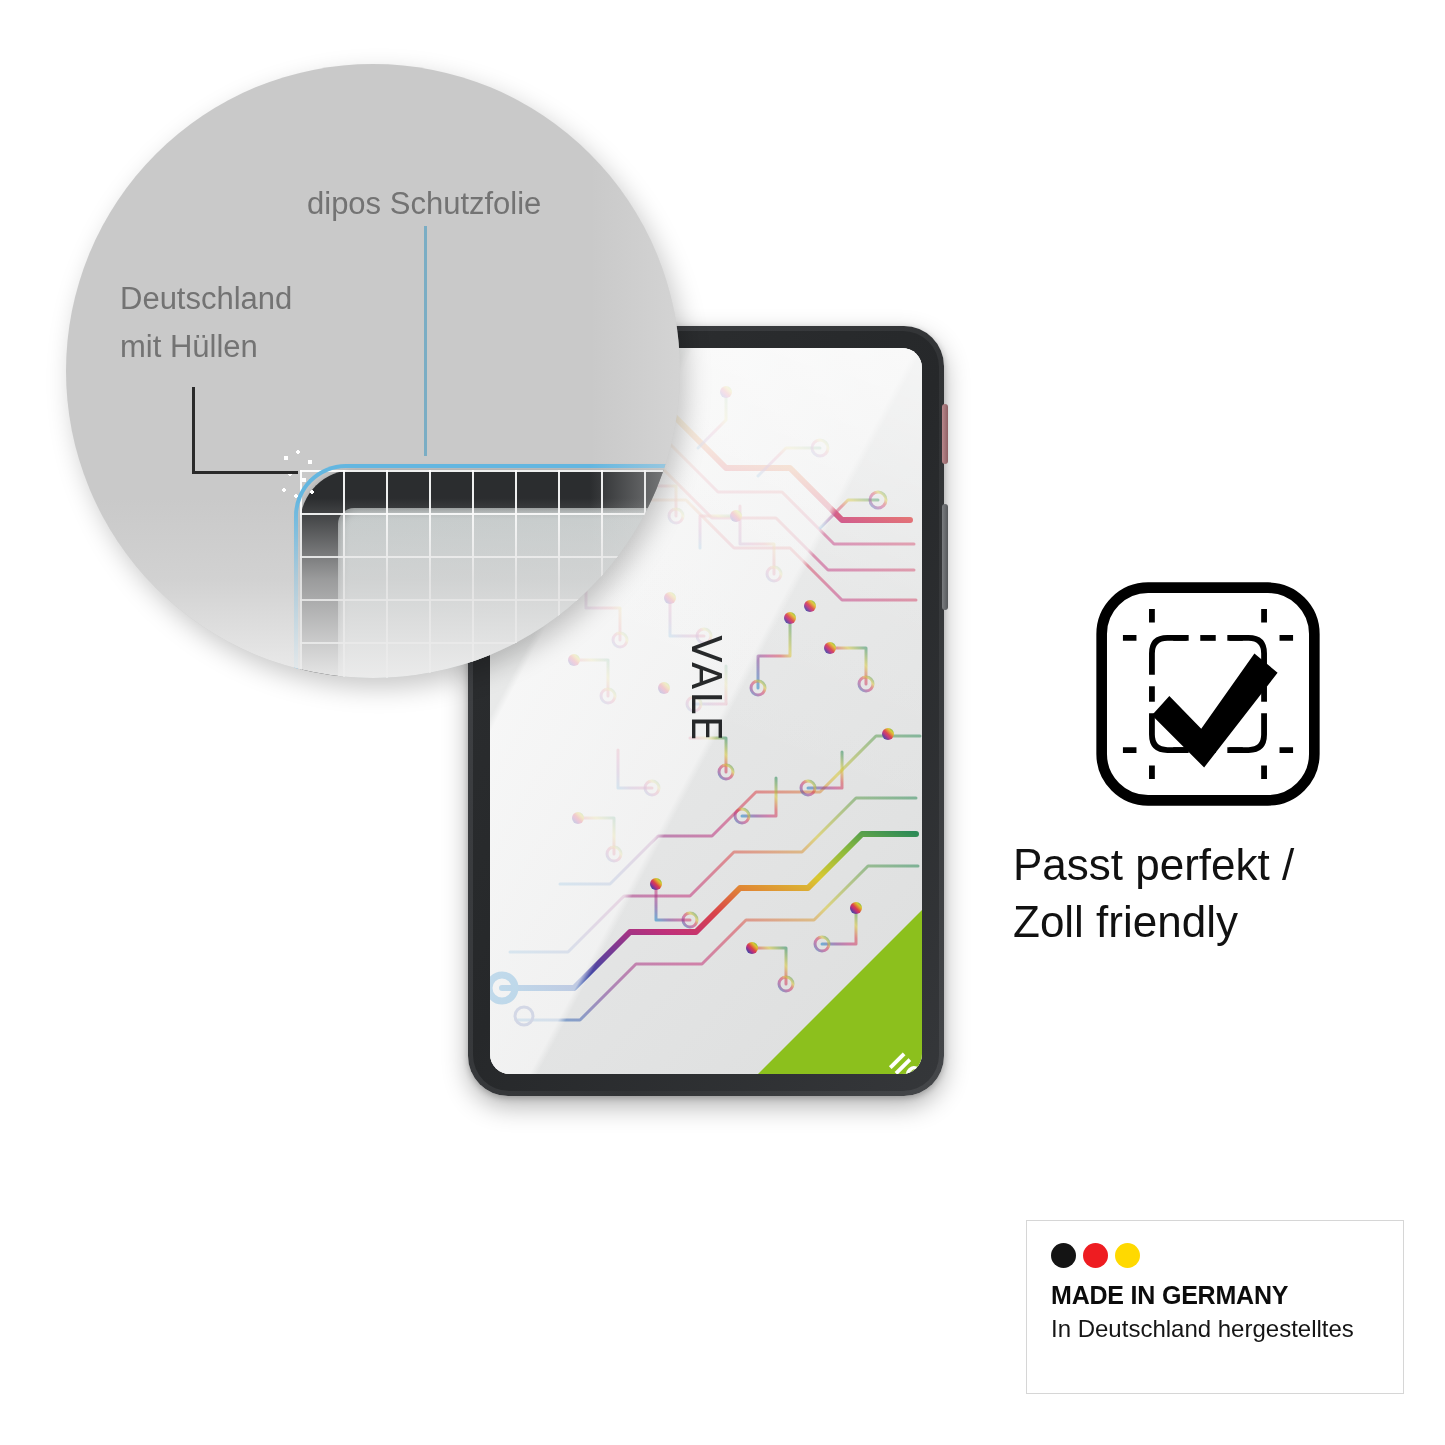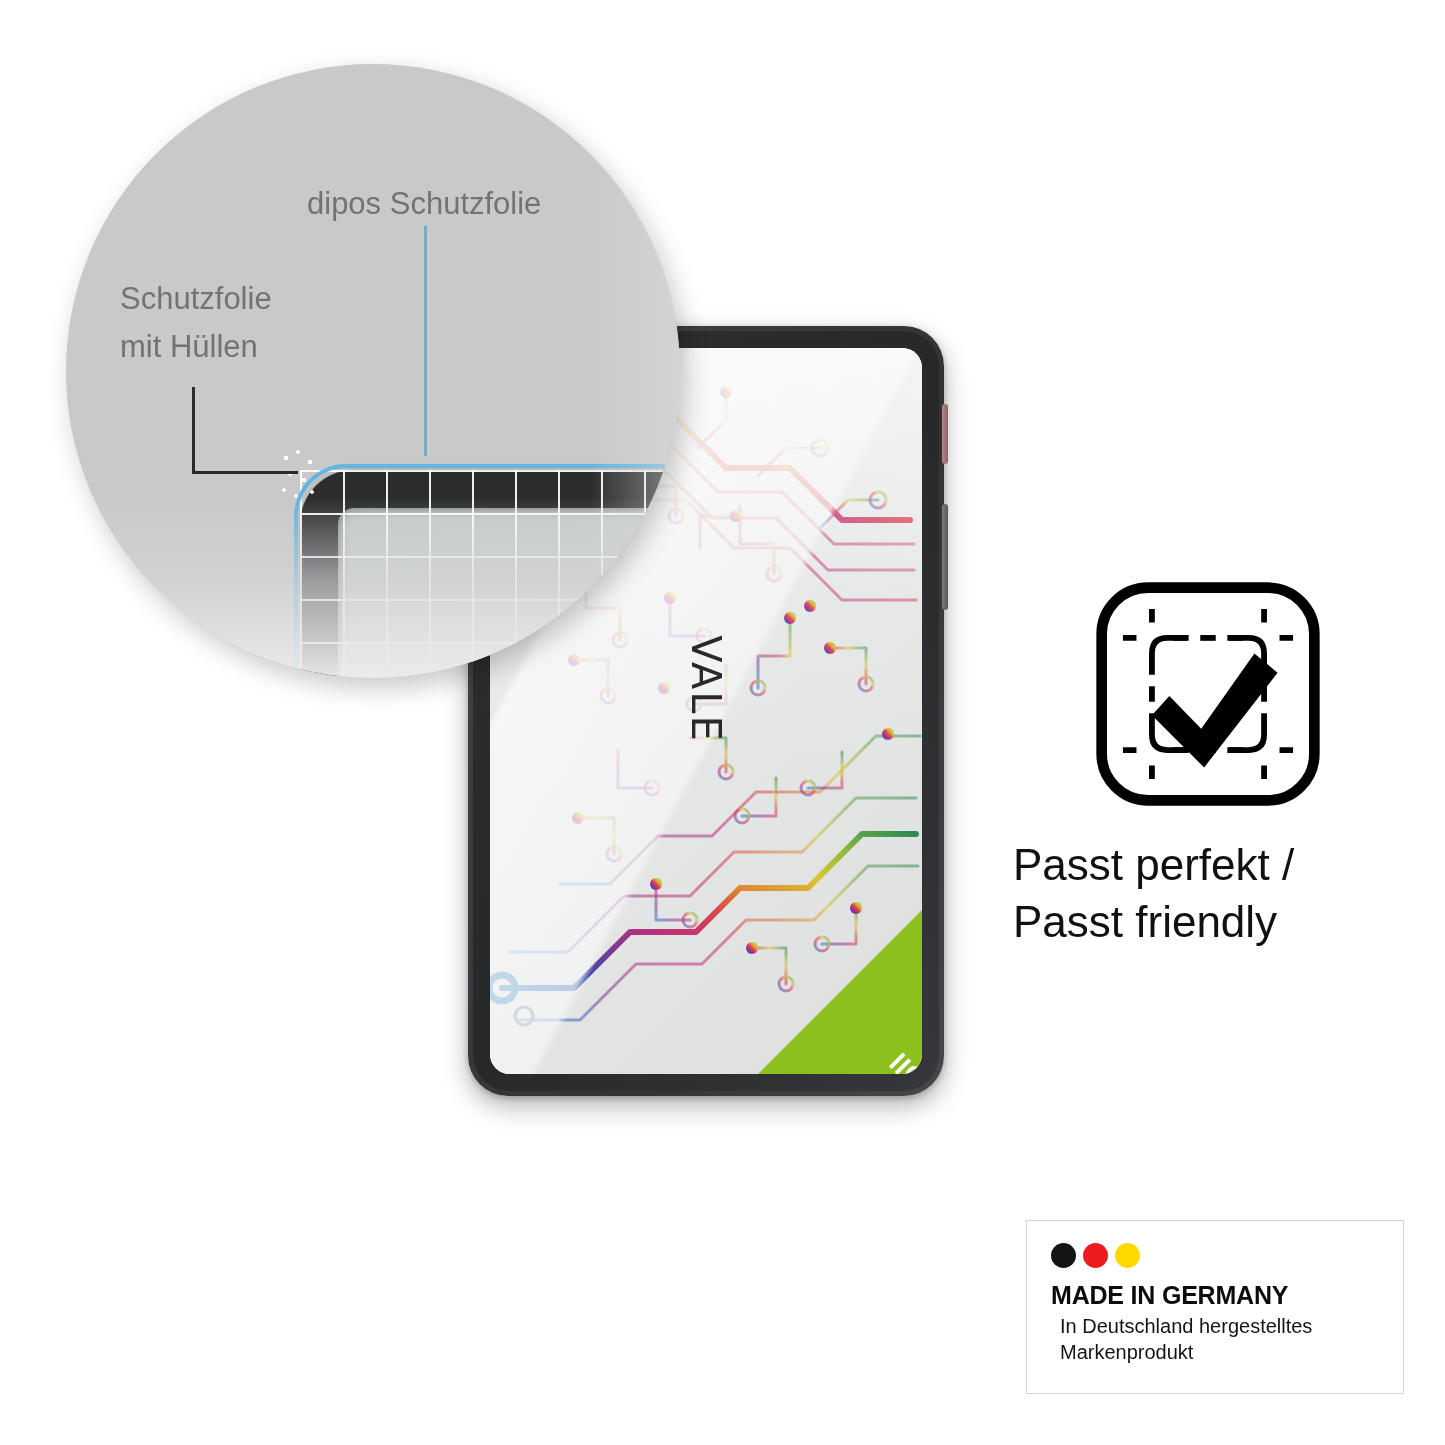--- a/index.html
+++ b/index.html
@@ -320,24 +320,23 @@
   .germany-title {
     font-family: "Liberation Sans", sans-serif;
     font-weight: 700;
     font-size: 25px;
     color: #0c0c0c;
     letter-spacing: -0.2px;
     margin-bottom: 4px;
   }
   .germany-sub {
     font-family: "Liberation Sans", sans-serif;
-    font-size: 20px;
+    font-size: 24px;
     line-height: 1.28;
     color: #151515;
-    margin-left: 9px;
   }
 </style>
 </head>
 <body>
 
 <div id="stage">
 
   <div class="tablet-wrap">
     <div class="tablet-body">
       <div class="tablet-inner-edge"></div>
@@ -481,21 +480,21 @@
     <div class="mag-fade-right"></div>
     <div class="mag-fade-bottom"></div>
   </div>
 
   <div class="leader-blue"></div>
   <div class="leader-dark"></div>
 
   <div class="callout" id="label-film">dipos Schutzfolie</div>
 
   <div class="callout" id="label-case">
-    <div>Schutzfolie</div>
+    <div>Deutschland</div>
     <div>mit Hüllen</div>
   </div>
 
   <div class="feature">
     <svg class="feature-icon" viewBox="0 0 240 240">
       <rect x="10" y="10" width="220" height="220" rx="48" ry="48" fill="none" stroke="#000" stroke-width="11"></rect>
       <g fill="none" stroke="#000" stroke-width="6" stroke-linecap="butt">
 
         <path d="M62 100 L62 78 Q62 62 78 62 L100 62"></path>
         <path d="M140 62 L162 62 Q178 62 178 78 L178 100"></path>
@@ -511,30 +510,29 @@
         <path d="M194 62 L208 62 M178 46 L178 32"></path>
         <path d="M194 178 L208 178 M178 194 L178 208"></path>
         <path d="M46 178 L32 178 M62 194 L62 208"></path>
         <path d="M84 62 L98 62 M142 62 L156 62"></path>
         <path d="M84 178 L98 178 M142 178 L156 178"></path>
       </g>
       <path d="M80 122 L113 156 L168 78 L192 98 L116 196 L62 142 Z" fill="#000"></path>
     </svg>
     <div class="feature-caption">
       <div>Passt perfekt /</div>
-      <div>Passt friendly</div>
+      <div>Zoll friendly</div>
     </div>
   </div>
 
   <div class="germany">
     <div class="flag-dots">
       <div class="flag-dot dot-black"></div>
       <div class="flag-dot dot-red"></div>
       <div class="flag-dot dot-gold"></div>
     </div>
     <div class="germany-title">MADE IN GERMANY</div>
     <div class="germany-sub">
       <div>In Deutschland hergestelltes</div>
-      <div>Markenprodukt</div>
     </div>
   </div>
 
 </div>
 
 </body></html>

